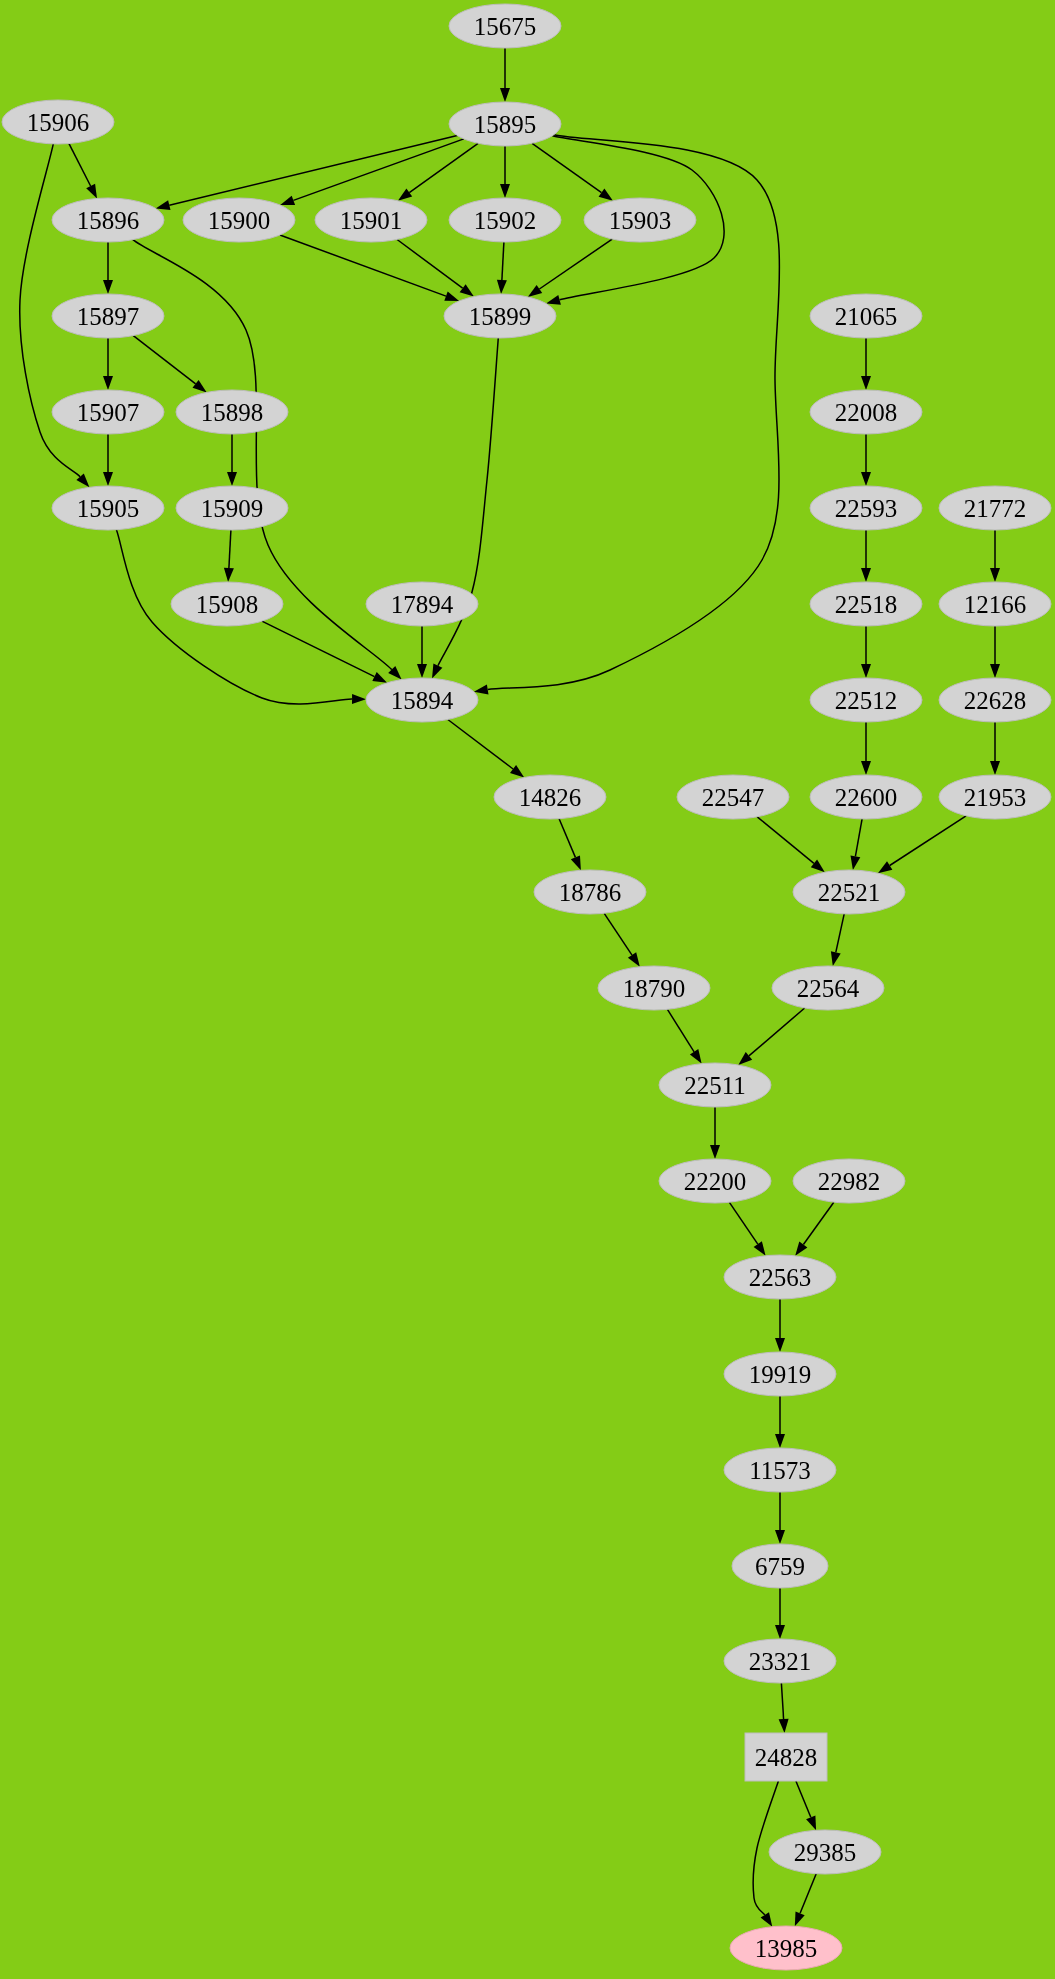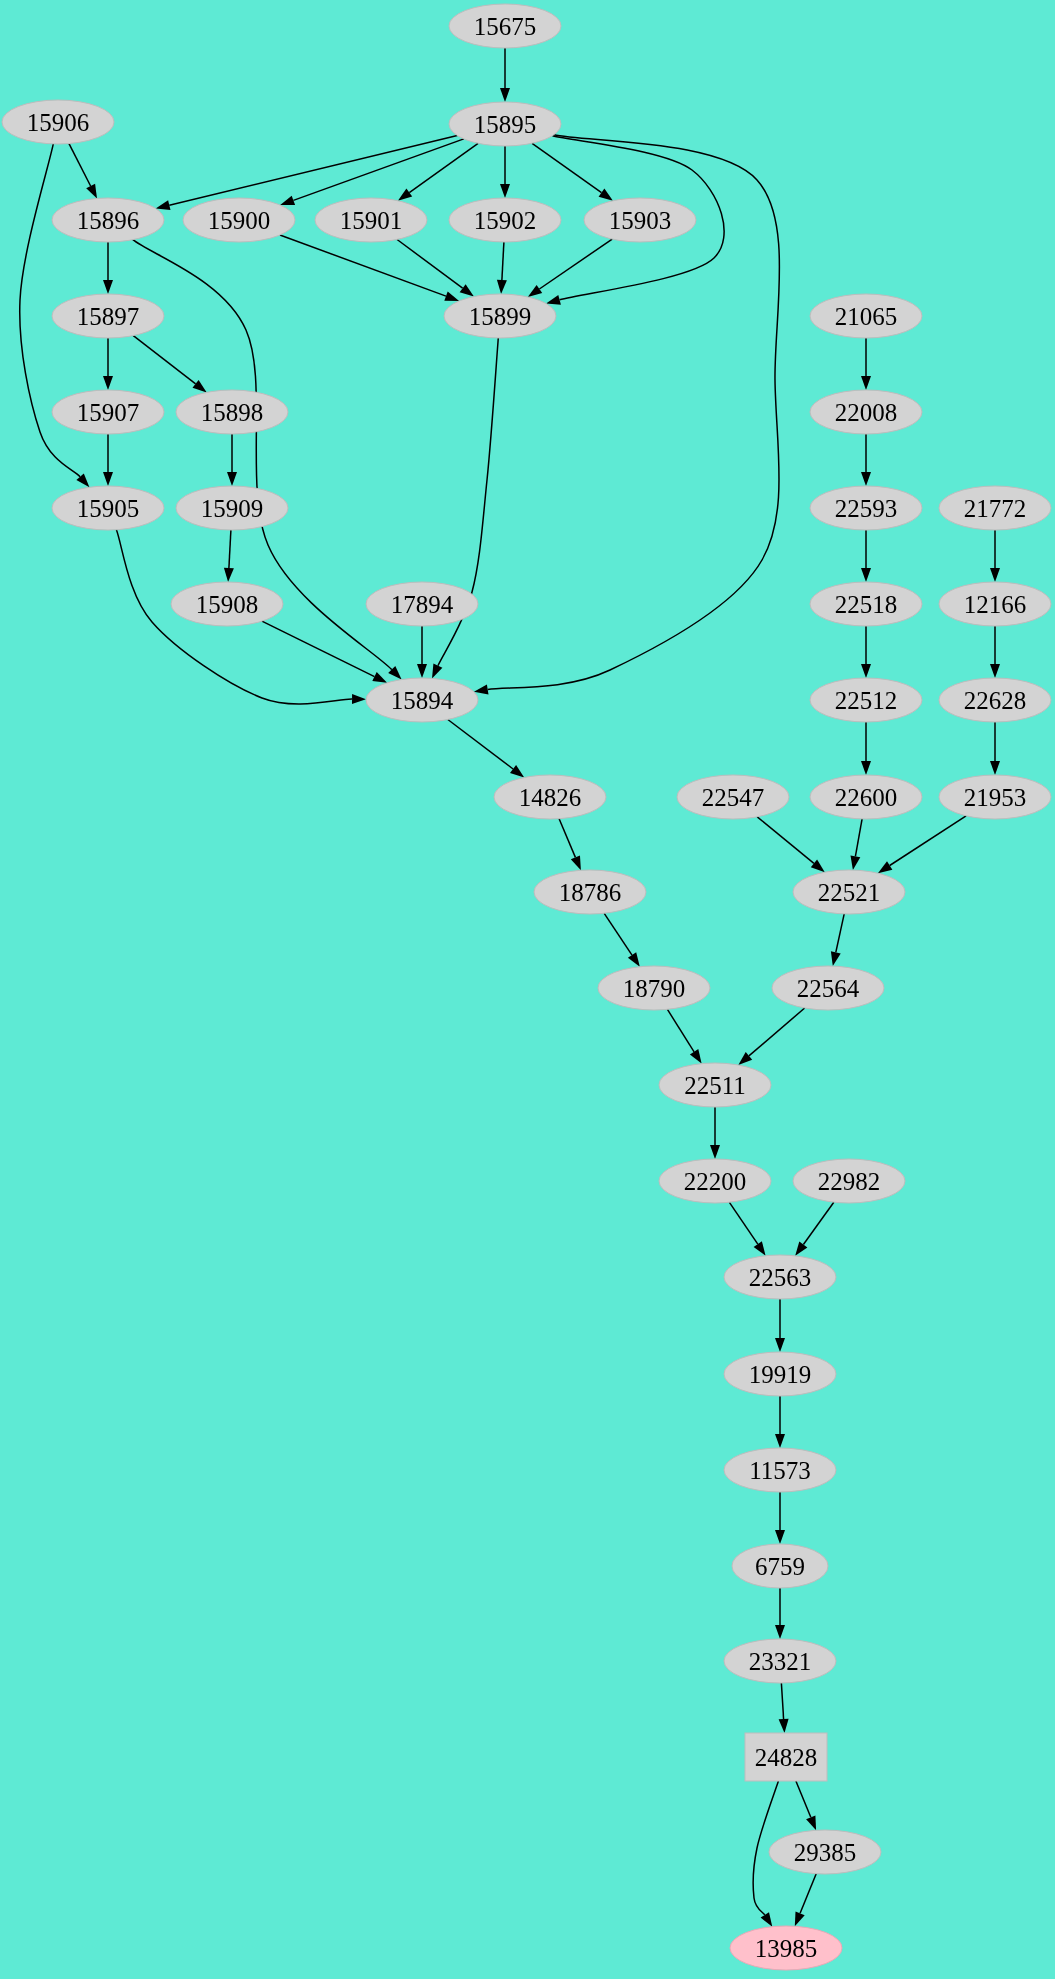--- a/index.html
+++ b/index.html
@@ -4,21 +4,21 @@
 <style>
   html, body {
     margin: 0;
     padding: 0;
     background: #ffffff;
   }
   .canvas {
     position: relative;
     width: 1055px;
     height: 1979px;
-    background: #5eead4;
+    background: #84cc16;
     overflow: hidden;
   }
   svg text {
     font-family: "Liberation Serif", "DejaVu Serif", serif;
     font-size: 25px;
     fill: #000000;
     text-anchor: middle;
   }
   svg .edge-line {
     fill: none;

